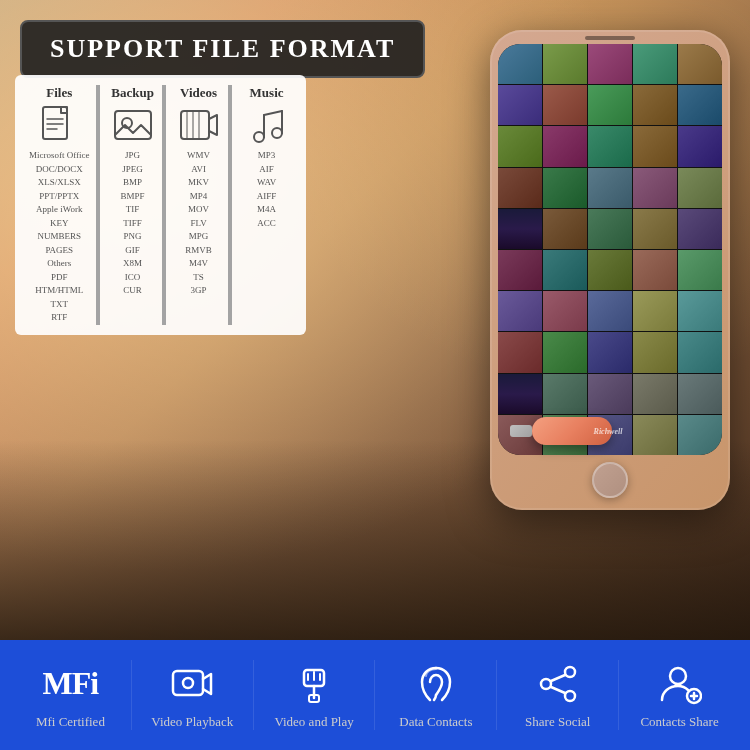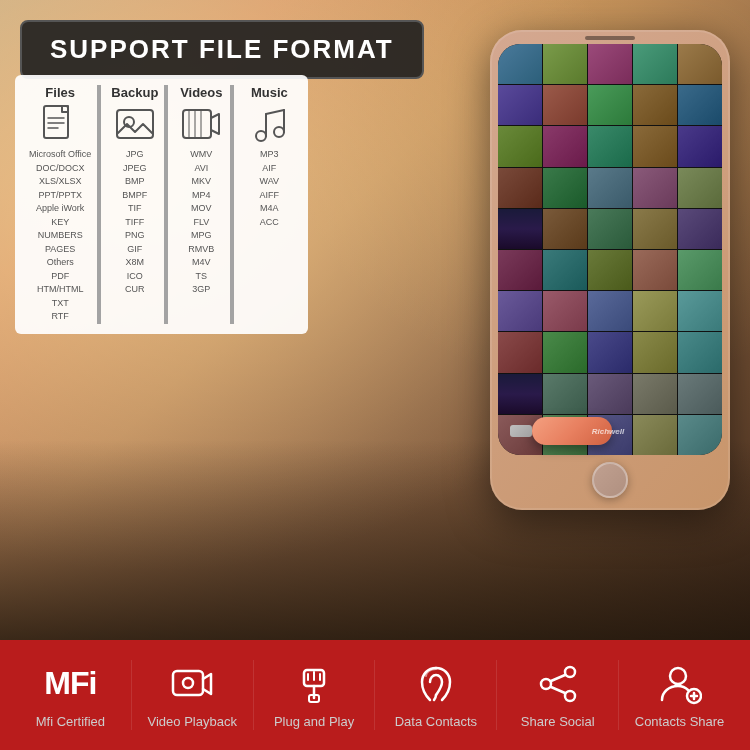--- a/index.html
+++ b/index.html
@@ -8,20 +8,21 @@
       height: 750px;
       overflow: hidden;
       font-family: Arial, sans-serif;
       background: #1a1a1a;
     }
 
     .main-container {
       width: 750px;
       height: 660px;
       position: relative;
+      font-family: Liberation Serif, serif;
     }
 
     
     .background-area {
       width: 750px;
       height: 640px;
       position: relative;
       background: linear-gradient(135deg, #c8a882 0%, #d4956a 20%, #b8855a 40%, #8b6344 60%, #6b4a30 80%, #4a3020 100%);
       overflow: hidden;
     }
@@ -255,21 +256,21 @@
       border-radius: 3px;
       position: absolute;
       left: -22px;
       top: 8px;
     }
 
     
     .bottom-bar {
       width: 750px;
       height: 110px;
-      background: #b91c1c;
+      background: #1d4ed8;
       display: flex;
       align-items: center;
       justify-content: space-around;
       padding: 0 10px;
     }
 
     .feature-item {
       display: flex;
       flex-direction: column;
       align-items: center;
@@ -503,21 +504,21 @@
       <div class="feature-icon-area">
         <svg width="44" height="44" viewBox="0 0 44 44">
           <rect x="12" y="8" width="20" height="16" rx="3" stroke="white" stroke-width="2.5" fill="none"></rect>
           <line x1="22" y1="24" x2="22" y2="36" stroke="white" stroke-width="2.5"></line>
           <rect x="17" y="33" width="10" height="7" rx="2" stroke="white" stroke-width="2" fill="none"></rect>
           <line x1="16" y1="12" x2="16" y2="18" stroke="white" stroke-width="2"></line>
           <line x1="22" y1="10" x2="22" y2="18" stroke="white" stroke-width="2"></line>
           <line x1="28" y1="12" x2="28" y2="18" stroke="white" stroke-width="2"></line>
         </svg>
       </div>
-      <span class="feature-label">Plug and Play</span>
+      <span class="feature-label">Video and Play</span>
     </div>
 
     <div class="col-divider"></div>
 
     <div class="feature-item">
       <div class="feature-icon-area">
         <svg width="44" height="44" viewBox="0 0 44 44">
           <path d="M22 6 C14 6 8 12 8 20 C8 28 12 34 16 38" stroke="white" stroke-width="2.5" fill="none"></path>
           <path d="M22 6 C30 6 36 12 36 20 C36 28 32 34 28 38" stroke="white" stroke-width="2.5" fill="none"></path>
           <path d="M16 20 C16 16 18.7 13 22 13 C25.3 13 28 16 28 20 C28 25 24 30 22 33" stroke="white" stroke-width="2.5" fill="none"></path>

